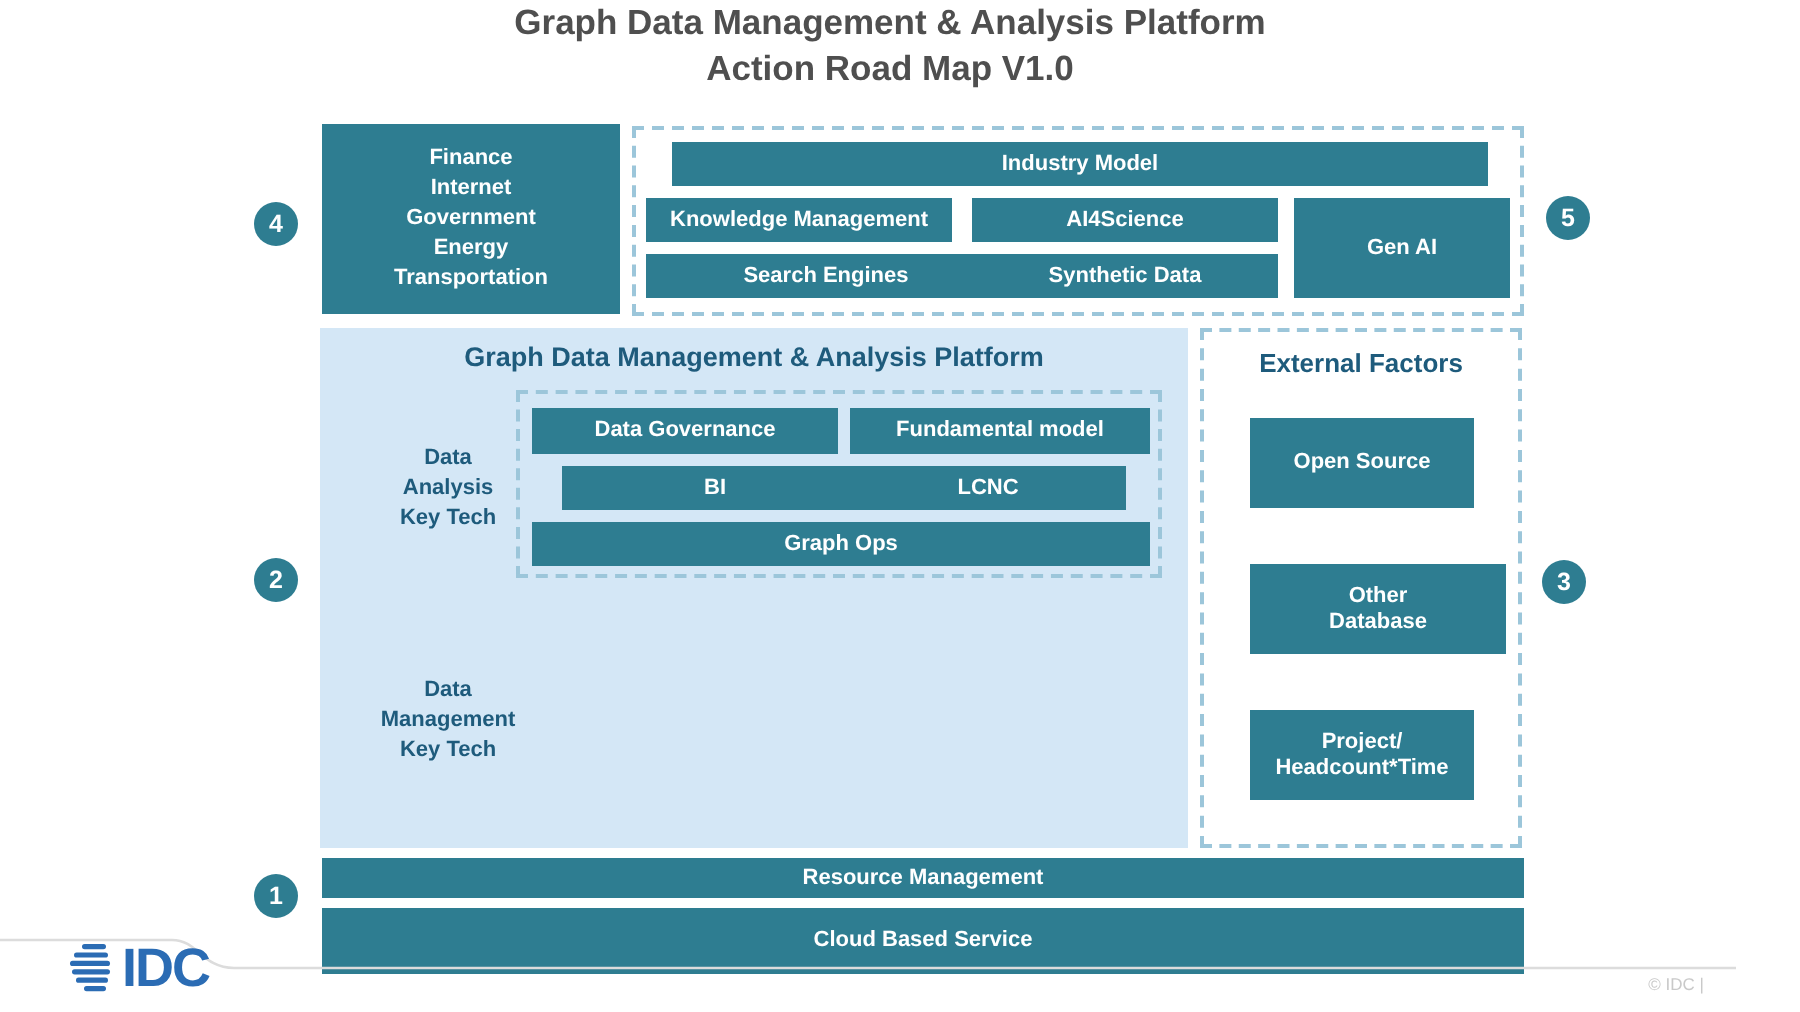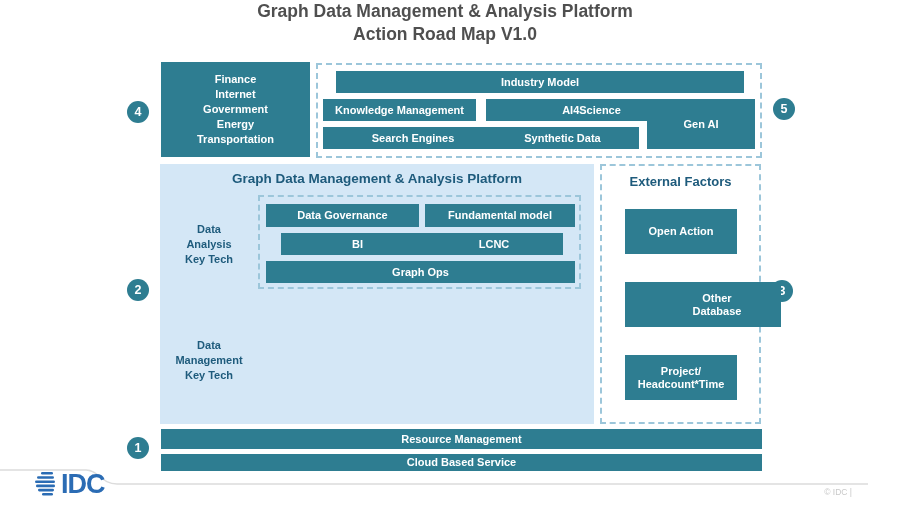--- a/index.html
+++ b/index.html
@@ -8,21 +8,21 @@
   .abs{position:absolute;}
   .title-wrap{left:0;top:9;width:890px;text-align:center;color:#4F4F4F;
               font-weight:bold;font-size:17.5px;line-height:23px;}
   .marker{width:22px;height:22px;border-radius:50%;background:#2E7D91;color:#fff;
           font-size:12.5px;font-weight:bold;display:flex;align-items:center;justify-content:center;}
   .tealbox{background:#2E7D91;color:#fff;font-weight:bold;font-size:11px;line-height:13px;
            display:flex;align-items:center;justify-content:center;text-align:center;}
   .dashedbox{border:2px dashed #9CC6DA;box-sizing:border-box;background:transparent;}
   .panel{background:#D4E7F6;}
   .navyhead{color:#1E5B7C;font-weight:bold;font-size:13.5px;text-align:center;}
-  .sidelabel{color:#1E5B7C;font-weight:bold;font-size:11px;line-height:15px;text-align:center;}
+  .sidelabel{color:#1E5B7C;font-weight:bold;font-size:11px;line-height:15px;text-align:center;padding-left:15px;}
   .ml{white-space:pre-line;}
   .barlabel{font-size:11px;}
   .copyright{color:#C9C9C9;font-size:8.5px;}
   .logo{display:flex;align-items:flex-end;gap:2px;}
   .logo-text{color:#2B6CB4;font-weight:bold;font-size:27px;letter-spacing:-1px;line-height:26px;}
 </style>
 </head>
 <body>
 
 <div class="canvas">
@@ -51,21 +51,21 @@
   <div class="abs tealbox ml" style="left:161px;top:62px;width:149px;height:95px;line-height:15px;">Finance
 Internet
 Government
 Energy
 Transportation</div>
 
   <div class="abs dashedbox" style="left:316px;top:63px;width:446px;height:95px;">
     <div class="abs tealbox" style="left:18px;top:6px;width:408px;height:22px;text-align:right;">Industry Model</div>
     <div class="abs tealbox" style="left:5px;top:34px;width:153px;height:22px;">Knowledge Management</div>
     <div class="abs tealbox" style="left:5px;top:62px;width:180px;height:22px;">Search Engines</div>
-    <div class="abs tealbox" style="left:168px;top:34px;width:153px;height:22px;padding-left:29px;">AI4Science</div>
+    <div class="abs tealbox" style="left:168px;top:34px;width:153px;height:22px;">AI4Science</div>
     <div class="abs tealbox" style="left:168px;top:62px;width:153px;height:22px;">Synthetic Data</div>
     <div class="abs tealbox" style="left:329px;top:34px;width:108px;height:50px;">Gen AI</div>
   </div>
 
   <div class="abs panel" style="left:160px;top:164px;width:434px;height:260px;">
     <div class="abs navyhead" style="left:0;top:7px;width:434px;">Graph Data Management &amp; Analysis Platform</div>
 
     <div class="abs sidelabel ml" style="left:0;top:58px;width:98px;">Data
 Analysis
 Key Tech</div>
@@ -79,29 +79,29 @@
     </div>
 
     <div class="abs sidelabel ml" style="left:0;top:174px;width:98px;">Data
 Management
 Key Tech</div>
 
   </div>
 
   <div class="abs dashedbox" style="left:600px;top:164px;width:161px;height:260px;">
     <div class="abs navyhead" style="left:0;top:8px;width:157px;font-size:13px;">External Factors</div>
-    <div class="abs tealbox" style="left:23px;top:43px;width:112px;height:45px;">Open Action</div>
-    <div class="abs tealbox ml" style="left:23px;top:116px;width:128px;height:45px;padding-left:28px;">Other
+    <div class="abs tealbox" style="left:23px;top:43px;width:112px;height:45px;">Open Source</div>
+    <div class="abs tealbox ml" style="left:23px;top:116px;width:128px;height:45px;">Other
 Database</div>
     <div class="abs tealbox ml" style="left:23px;top:189px;width:112px;height:45px;">Project/
 Headcount*Time</div>
   </div>
 
   <div class="abs tealbox barlabel" style="left:161px;top:429px;width:601px;height:20px;">Resource Management</div>
-  <div class="abs tealbox barlabel" style="left:161px;top:454px;width:601px;height:17px;">Cloud Based Service</div>
+  <div class="abs tealbox barlabel" style="left:161px;top:454px;width:601px;height:33px;">Cloud Based Service</div>
 
   <svg class="abs" style="left:0;top:462px;" width="900" height="30">
     <path d="M0,8 H86 C99,8 101,22 117,22 H868" stroke="#DCDCDC" stroke-width="1.3" fill="none"></path>
   </svg>
 
   <div class="abs logo" style="left:33px;top:470px;">
     <svg width="26" height="27" viewBox="0 0 26 27">
       <g fill="#2B6CB4">
         <rect x="8" y="2" width="12" height="2.6" rx="1.3"></rect>
         <rect x="4" y="6.2" width="17" height="2.6" rx="1.3"></rect>

